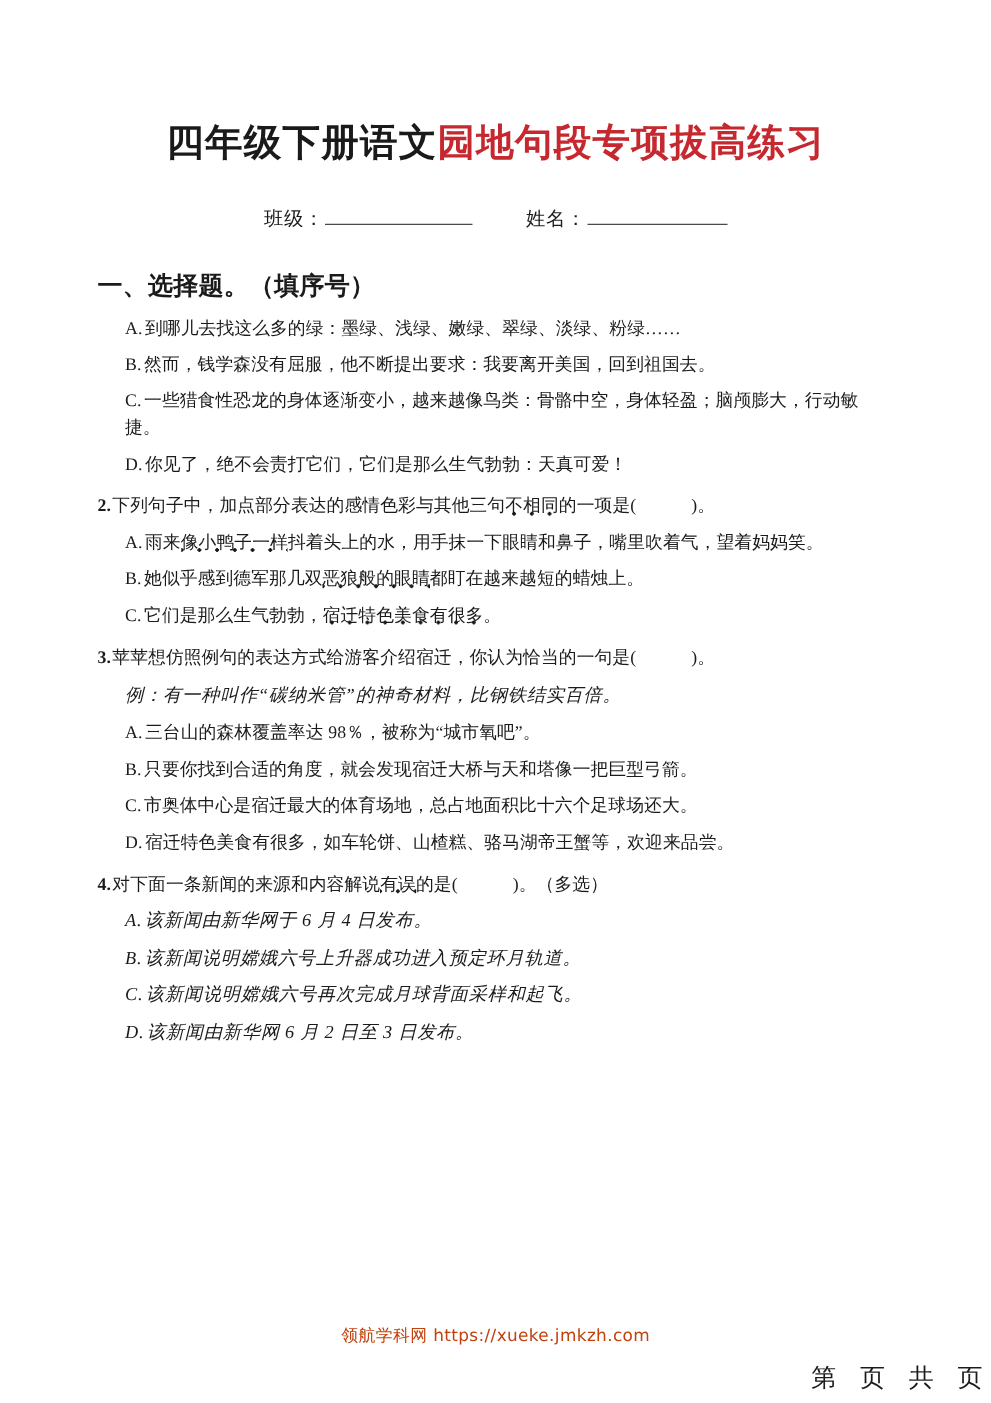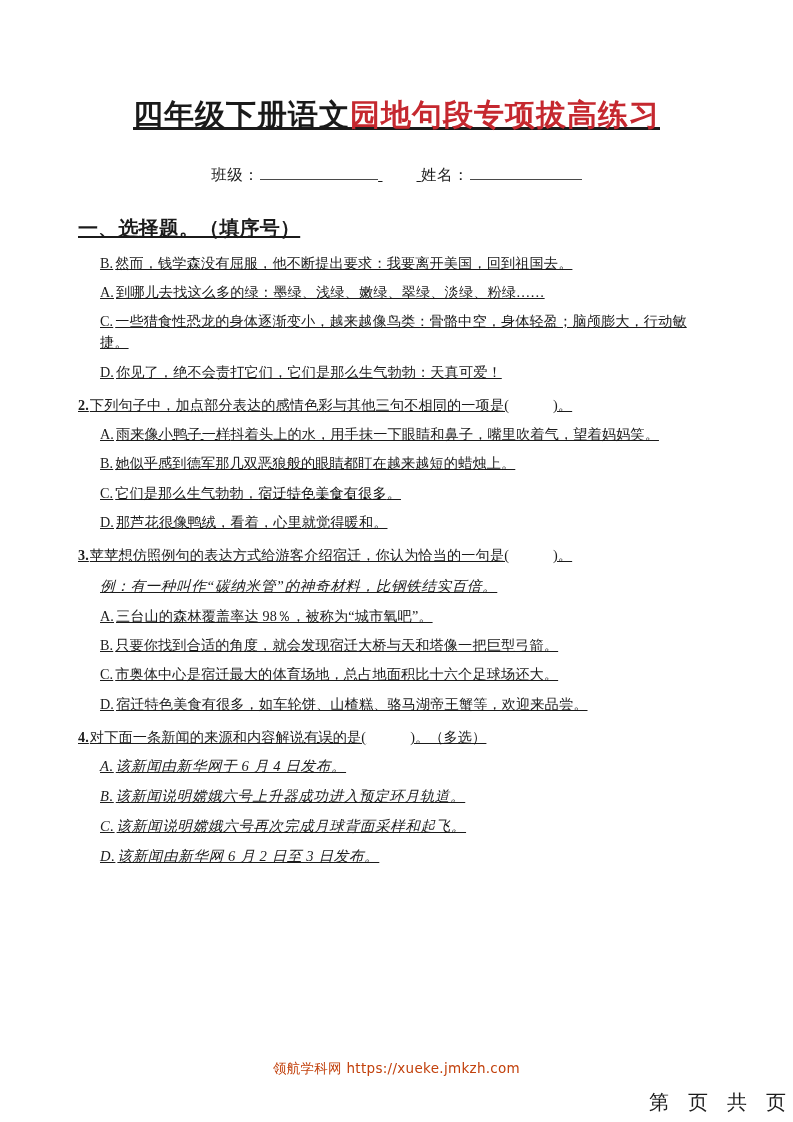--- a/index.html
+++ b/index.html
@@ -15,21 +15,20 @@
     position: relative;
     overflow: hidden;
   }
 
   .page {
     position: relative;
     width: 793px;
     height: 1122px;
     box-sizing: border-box;
     padding: 0 78px;
-    text-decoration: underline;
   }
 
   
   .title {
     margin: 0;
     padding-top: 96px;
     text-align: center;
     font-size: 30px;
     font-weight: 700;
     letter-spacing: 1px;
@@ -166,34 +165,33 @@
 
   <div class="infoline">
     <span class="field"><span>班级：</span><span class="rule"></span></span>
     <span class="gap"></span>
     <span class="field"><span>姓名：</span><span class="rule short"></span></span>
   </div>
 
   <div class="section-head">一、选择题。（填序号）</div>
 
   <div class="q">
+    <div class="opt"><span class="lbl">A.</span><span>到哪儿去找这么多的绿：墨绿、浅绿、嫩绿、翠绿、淡绿、粉绿……</span></div>
     <div class="opt"><span class="lbl">B.</span><span>然而，钱学森没有屈服，他不断提出要求：我要离开美国，回到祖国去。</span></div>
-    <div class="opt"><span class="lbl">A.</span><span>到哪儿去找这么多的绿：墨绿、浅绿、嫩绿、翠绿、淡绿、粉绿……</span></div>
     <div class="opt"><span class="lbl">C.</span><span>一些猎食性恐龙的身体逐渐变小，越来越像鸟类：骨骼中空，身体轻盈；脑颅膨大，行动敏捷。</span></div>
     <div class="opt"><span class="lbl">D.</span><span>你见了，绝不会责打它们，它们是那么生气勃勃：天真可爱！</span></div>
   </div>
 
   <div class="q">
     <div class="q-stem">
       <span class="q-num">2.</span><span>下列句子中，加点部分表达的感情色彩与其他三句</span><span class="dotted">不相同</span><span>的一项是(</span><span class="paren"></span><span>)。</span>
     </div>
     <div class="opt"><span class="lbl">A.</span><span>雨来</span><span class="dotted">像小鸭子一样</span><span>抖着头上的水，用手抹一下眼睛和鼻子，嘴里吹着气，望着妈妈笑。</span></div>
     <div class="opt"><span class="lbl">B.</span><span>她似乎感到德军那几双</span><span class="dotted">恶狼般的眼睛</span><span>都盯在越来越短的蜡烛上。</span></div>
     <div class="opt"><span class="lbl">C.</span><span>它们是那么生气勃勃，</span><span class="dotted">宿迁特色美食有很多</span><span>。</span></div>
-    <div class="opt"><span class="lbl">D.</span><span>那芦花</span><span class="dotted">很像鸭绒</span><span>，看着，心里就觉得暖和。</span></div>
   </div>
 
   <div class="q">
     <div class="q-stem">
       <span class="q-num">3.</span><span>苹苹想仿照例句的表达方式给游客介绍宿迁，你认为恰当的一句是(</span><span class="paren"></span><span>)。</span>
     </div>
     <div class="example kai">例：有一种叫作“碳纳米管”的神奇材料，比钢铁结实百倍。</div>
     <div class="opt"><span class="lbl">A.</span><span>三台山的森林覆盖率达 98％，被称为“城市氧吧”。</span></div>
     <div class="opt"><span class="lbl">B.</span><span>只要你找到合适的角度，就会发现宿迁大桥与天和塔像一把巨型弓箭。</span></div>
     <div class="opt"><span class="lbl">C.</span><span>市奥体中心是宿迁最大的体育场地，总占地面积比十六个足球场还大。</span></div>

